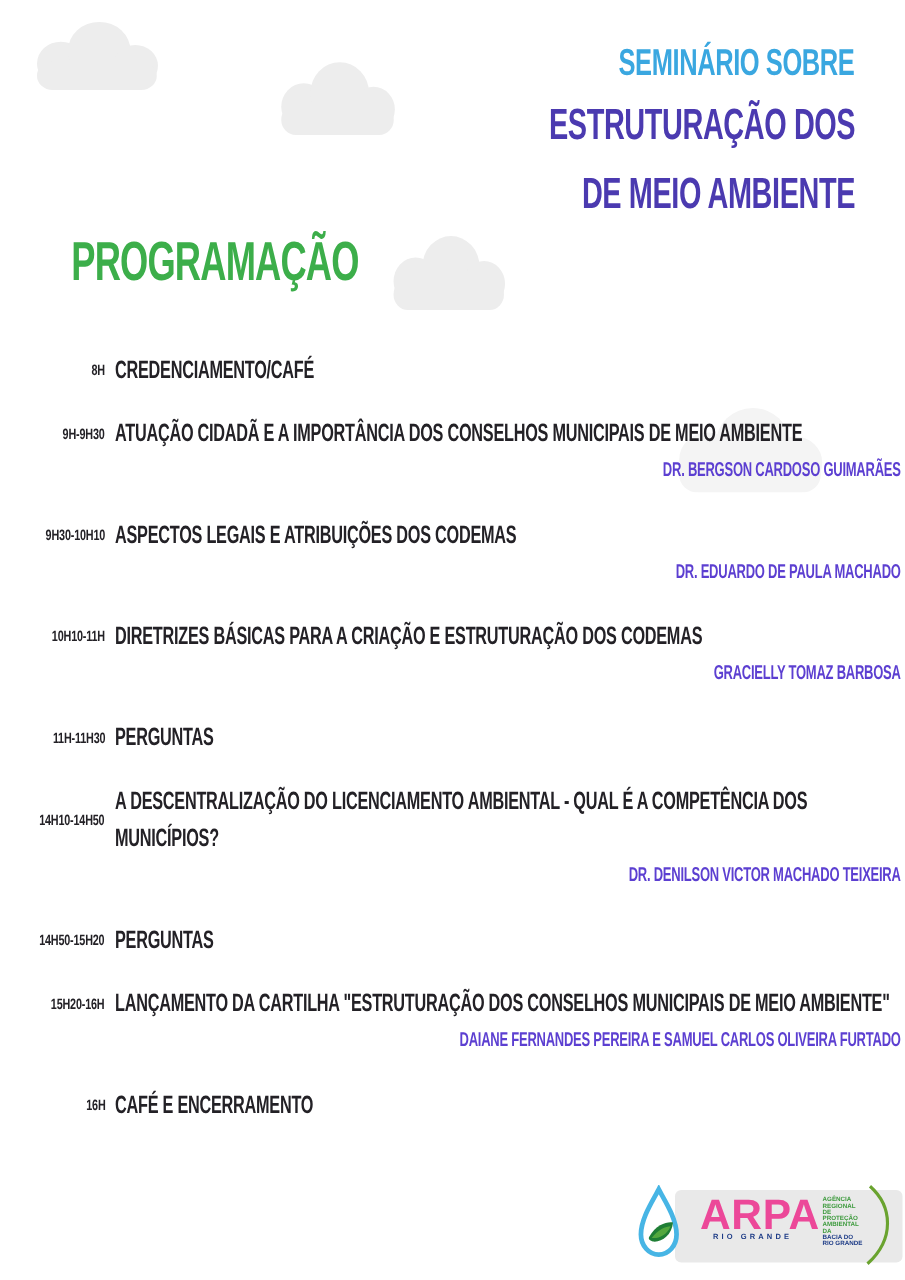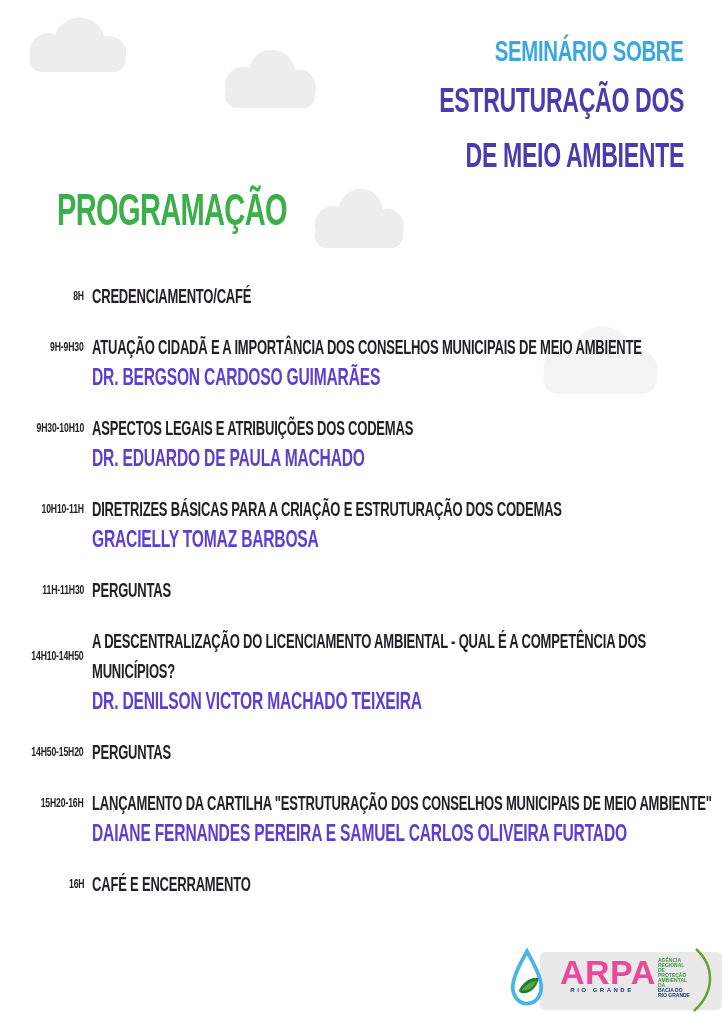--- a/index.html
+++ b/index.html
@@ -19,21 +19,21 @@
   .prog{position:absolute;left:57px;top:186px;font-size:44px;font-weight:bold;color:#3cae4a;line-height:48px;white-space:nowrap;z-index:1;}
   .prog .sx-l{letter-spacing:-1px;width:auto;}
   
   .schedule{position:absolute;left:0;top:281px;width:704px;z-index:1;}
   .item{display:grid;grid-template-columns:84px 612px;column-gap:8px;margin-bottom:21px;}
   .item.tight{margin-bottom:21px;}
   .time{grid-column:1;grid-row:1;align-self:center;justify-self:end;
         font-size:12px;font-weight:bold;color:#232126;line-height:20px;white-space:nowrap;}
   .sx-t{display:inline-block;transform:scaleX(0.72);transform-origin:100% 50%;letter-spacing:-0.2px;}
   .s-title{grid-column:2;grid-row:1;font-size:20px;font-weight:bold;color:#232126;line-height:30px;}
-  .s-speaker{grid-column:2;grid-row:2;font-size:24px;font-weight:bold;color:#5c3fd1;line-height:30px;}
+  .s-speaker{grid-column:2;grid-row:2;font-size:16px;font-weight:bold;color:#5c3fd1;line-height:30px;text-align:right;}
   .sx-l{display:inline-block;width:158%;transform:scaleX(0.65);transform-origin:0 0;letter-spacing:-0.3px;}
   
   .logo{position:absolute;left:508px;top:946px;width:216px;height:74px;z-index:2;}
   .logo-panel{position:absolute;left:32px;top:6px;width:182px;height:58px;background:#e9e9e9;border-radius:5px;}
   .logo-drop{position:absolute;left:0;top:2px;}
   .logo-brand{position:absolute;left:52px;top:12px;font-size:34px;font-weight:bold;color:#ec4899;line-height:28px;letter-spacing:0.5px;}
   .logo-sub{position:absolute;left:56px;top:41px;width:76px;text-align:center;font-size:6px;font-weight:bold;color:#1e3c87;letter-spacing:2.5px;}
   .logo-agency{position:absolute;left:150px;top:12px;width:34px;font-size:5px;line-height:5px;font-weight:bold;}
   .ag-green{color:#3f9b3f;}
   .ag-navy{color:#1e3c87;}

